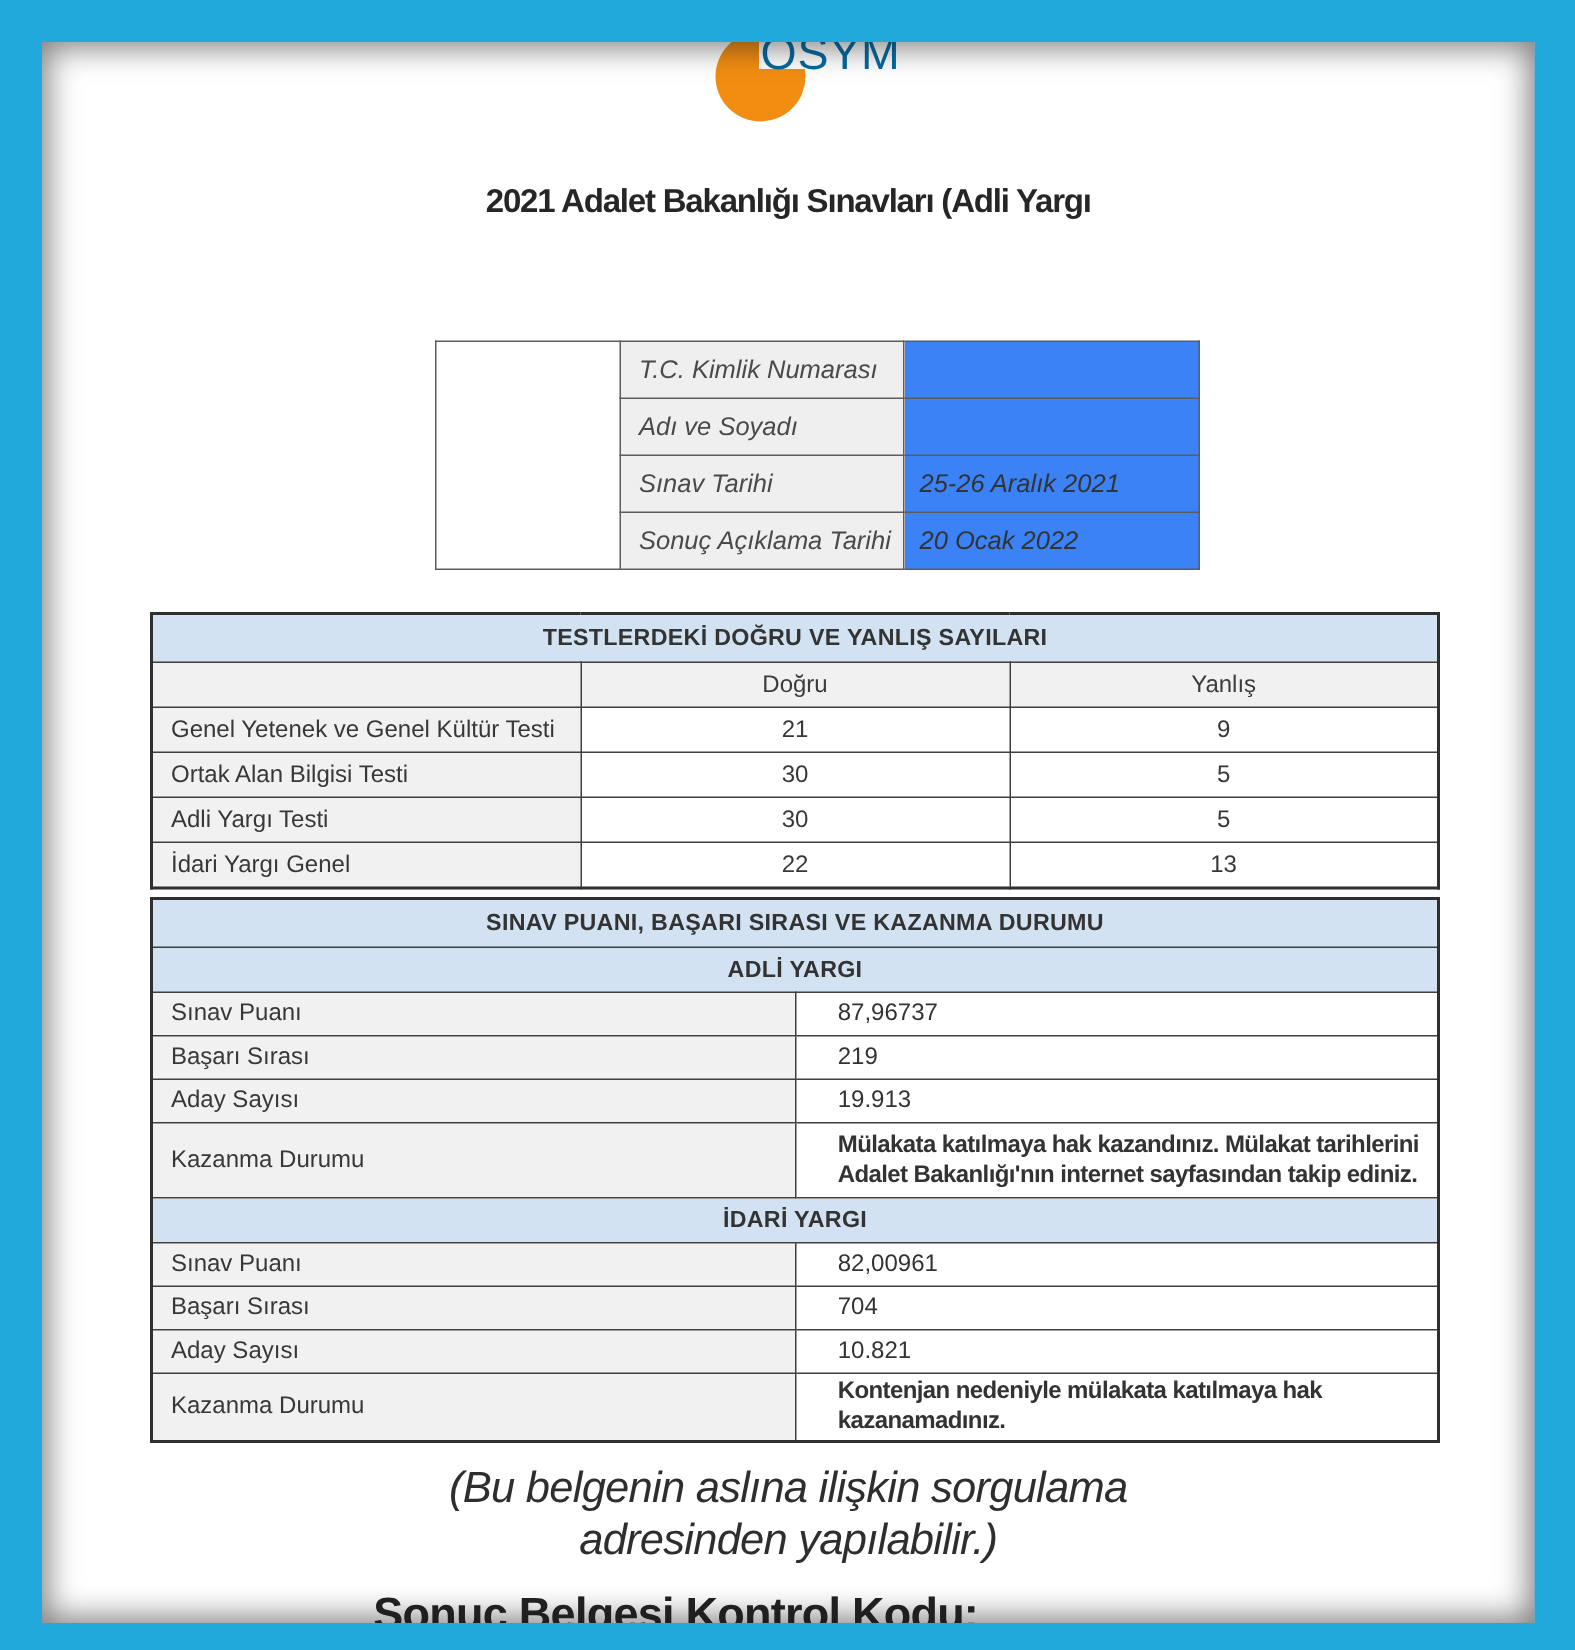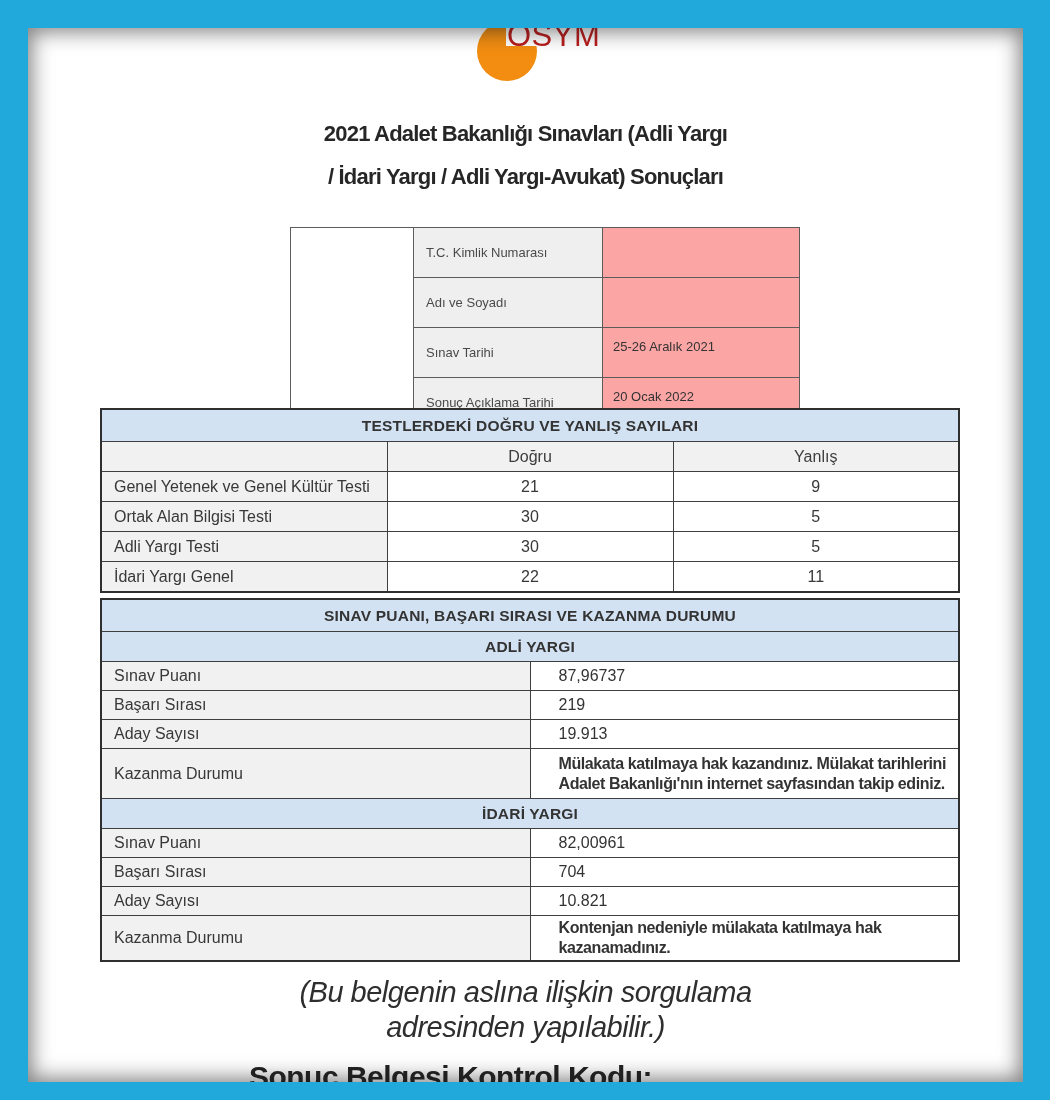--- a/index.html
+++ b/index.html
@@ -17,39 +17,39 @@
   }
   .vignette{
     position:absolute;inset:0;pointer-events:none;z-index:20;
     box-shadow:inset 0 0 20px 4px rgba(25,25,25,0.55);
   }
   
   .logo{position:absolute;left:449px;top:-7px;width:60px;height:60px;}
   .logo-circle{width:60px;height:60px;border-radius:50%;background:#f28d11;}
   .logo-notch{position:absolute;left:29px;top:0;width:100px;height:25px;background:#ffffff;}
   .logo-text{
-    position:absolute;left:30px;top:-3px;font-size:31px;color:#b91c1c;
+    position:absolute;left:30px;top:-3px;font-size:31px;color:#0369a1;
     letter-spacing:0.5px;white-space:nowrap;
   }
   
   .title{
     position:absolute;top:84px;left:0;right:0;text-align:center;
     font-weight:bold;font-size:22px;line-height:43px;color:#262626;
     letter-spacing:-0.8px;
   }
   .title span{display:block;}
   
   table{border-collapse:collapse;table-layout:fixed;}
   td{overflow:hidden;}
   
   .info-table{position:absolute;top:199px;left:262px;}
-  .info-table td{border:1px solid #5c5c5c;height:37px;font-size:13px;}
+  .info-table td{border:1px solid #5c5c5c;height:37px;font-size:17px;font-style:italic;}
   .info-table .photo-cell{width:120px;background:#ffffff;}
   .info-table .lbl{width:172px;background:#efefef;color:#4a4a4a;padding:0 4px 0 12px;}
-  .info-table .val{width:182px;background:#fca5a5;color:#333333;padding:0 4px 12px 10px;}
+  .info-table .val{width:182px;background:#3b82f6;color:#333333;padding:0 4px 0 10px;}
   
   .main-table{position:absolute;left:72px;width:860px;background:#ffffff;}
   .main-table td{border:1px solid #3f3f3f;font-size:16px;color:#383838;}
   .main-table{border:2px solid #2f2f2f;}
   .blue-row td{
     background:#d3e2f2;text-align:center;font-weight:bold;font-size:15.5px;
     color:#333333;height:29px;letter-spacing:0.2px;
   }
   .test-table{top:380px;}
   .test-table .hdr td{background:#f1f1f1;text-align:center;height:27px;color:#3d3d3d;}
@@ -85,21 +85,20 @@
   <div class="doc">
 
     <div class="logo">
       <div class="logo-circle"></div>
       <div class="logo-notch"></div>
       <div class="logo-text">OSYM</div>
     </div>
 
     <div class="title">
       <span>2021 Adalet Bakanlığı Sınavları (Adli Yargı</span>
-      <span>/ İdari Yargı / Adli Yargı-Avukat) Sonuçları</span>
     </div>
 
     <table class="info-table">
       <tbody>
           <tr>
         <td class="photo-cell" rowspan="4"></td>
         <td class="lbl">T.C. Kimlik Numarası</td>
         <td class="val"></td>
       </tr>
       <tr>
@@ -138,21 +137,21 @@
         <td class="num">5</td>
       </tr>
       <tr class="r">
         <td class="name">Adli Yargı Testi</td>
         <td class="num">30</td>
         <td class="num">5</td>
       </tr>
       <tr class="r">
         <td class="name">İdari Yargı Genel</td>
         <td class="num">22</td>
-        <td class="num">11</td>
+        <td class="num">13</td>
       </tr>
     </tbody>
       </table>
 
     <table class="main-table score-table">
       <tbody>
           <tr class="blue-row">
         <td colspan="2">SINAV PUANI, BAŞARI SIRASI VE KAZANMA DURUMU</td>
       </tr>
       <tr class="blue-row sec">

